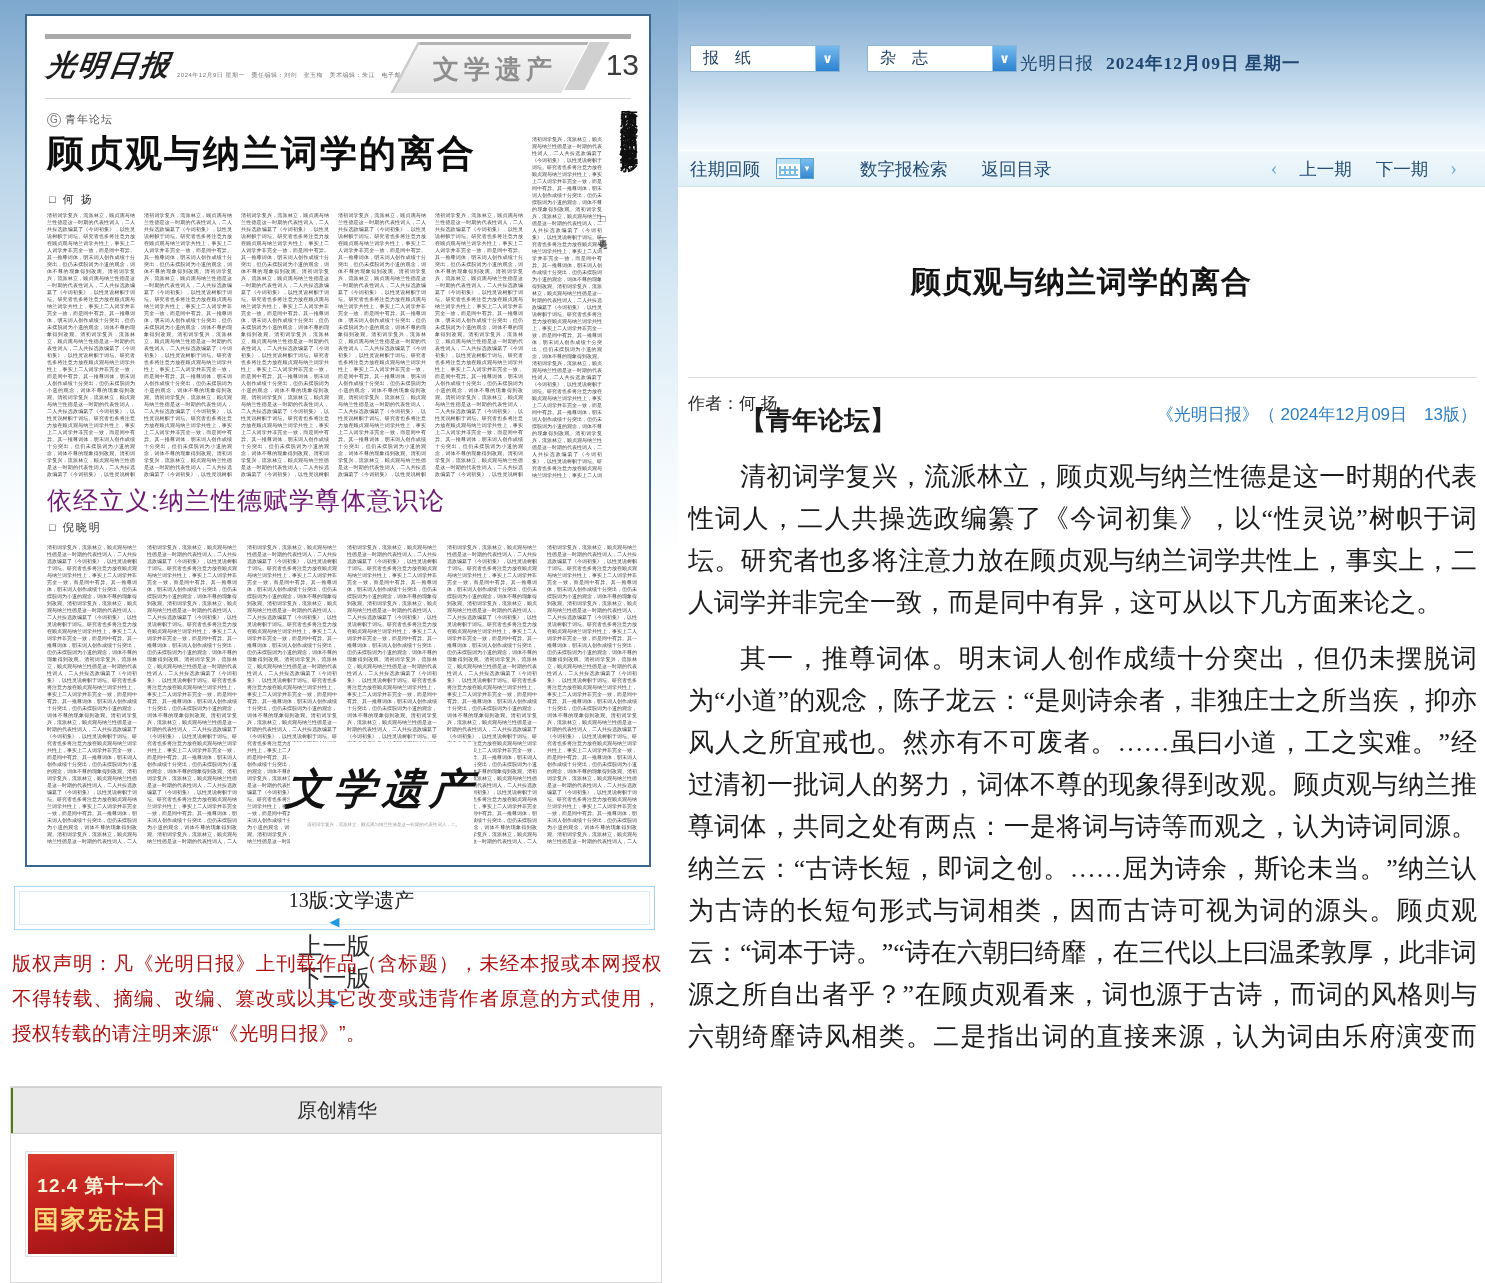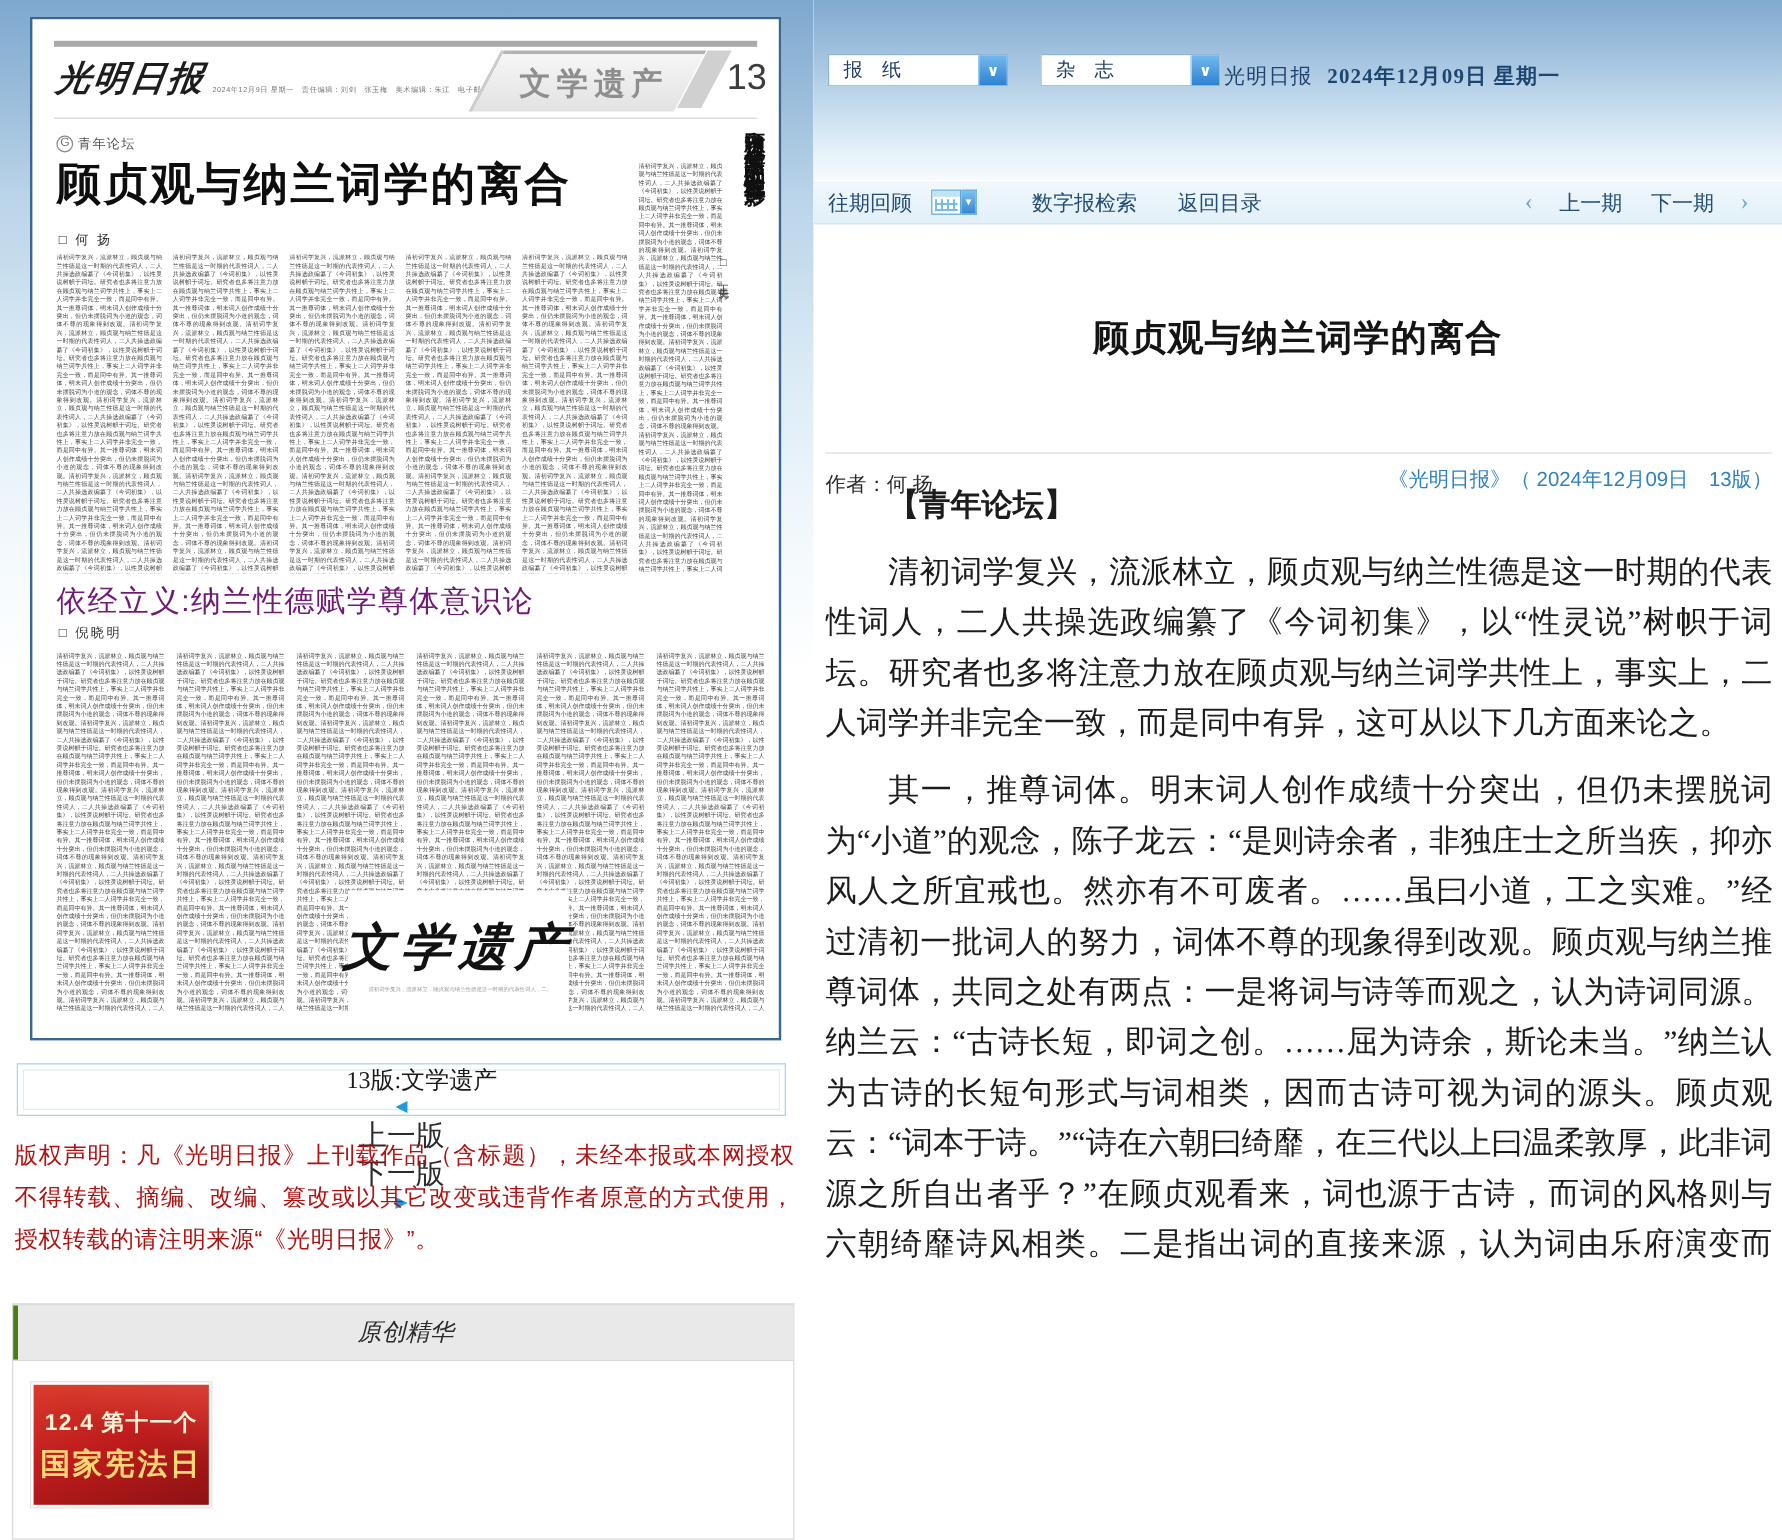--- a/index.html
+++ b/index.html
@@ -91,21 +91,21 @@
     position:absolute;left:12px;top:946px;width:650px;font-size:19.5px;line-height:35px;
     color:#b01212;text-align:justify;letter-spacing:.5px;
   }
   
   .tabs-box{
     position:absolute;left:10px;top:1086px;width:652px;height:197px;box-sizing:border-box;
     border:1px solid #d9d9d9;background:#fff;
   }
   .tabs-head{display:flex;height:47px;border-bottom:1px solid #d0d0d0;border-top:1px solid #cfcfcf;box-sizing:border-box;}
   .tab{flex:1;display:flex;align-items:center;justify-content:center;font-size:20px;color:#2b2b2b;cursor:pointer;}
-  .tab.inactive{background:#e9e9e9;border-left:4px solid #4d7c0f;font-style:italic;}
+  .tab.inactive{background:#e9e9e9;border-left:2px solid #4d7c0f;}
   .tabs-body{display:flex;padding:17px 14px;}
   .promo-img{
     width:152px;height:106px;border:1px solid #e2e2e2;box-sizing:border-box;padding:2px;background:#fff;cursor:pointer;
   }
   .promo-img-inner{
     width:100%;height:100%;background:
       linear-gradient(200deg,rgba(255,120,90,.35) 0%,rgba(255,120,90,0) 40%),
       linear-gradient(160deg,#d93a2b 0%,#c01d1d 45%,#8e1112 100%);
     display:flex;flex-direction:column;align-items:center;justify-content:center;gap:4px;
   }
@@ -161,21 +161,21 @@
   .nav-right{margin-left:auto;margin-right:18px;display:flex;align-items:center;}
   .nav-chevron{color:#6aa9d5;font-size:20px;margin:0 10px;cursor:pointer;}
   .nav-issue{margin:0 12px;cursor:pointer;white-space:nowrap;}
   .art-title{
     position:absolute;top:262px;left:0;right:0;text-align:center;font-size:30px;font-weight:700;
     color:#141414;letter-spacing:1px;
   }
   .divider{position:absolute;top:377px;left:10px;right:8px;border-top:1px solid #dcdcdc;}
   .byline{position:absolute;top:388px;left:10px;right:8px;height:28px;font-size:17px;}
   .byline .author{position:absolute;left:0;top:4px;color:#2b2b2b;}
-  .byline .source{position:absolute;right:0;top:0;color:#2d7fc1;margin-left:24px;}
+  .byline .source{position:absolute;right:0;top:15px;color:#2d7fc1;margin-left:24px;}
   .art-body{
     position:absolute;top:400px;left:10px;right:8px;bottom:0;overflow:hidden;
     font-family:Liberation Serif, serif;font-size:26px;line-height:42px;
     color:#1c1c1c;text-align:justify;
   }
   .art-body p{margin:0;text-indent:2em;}
   .art-body p + p{margin-top:14px;}
   .art-body p.tag{font-weight:700;}
 </style>
 </head>

